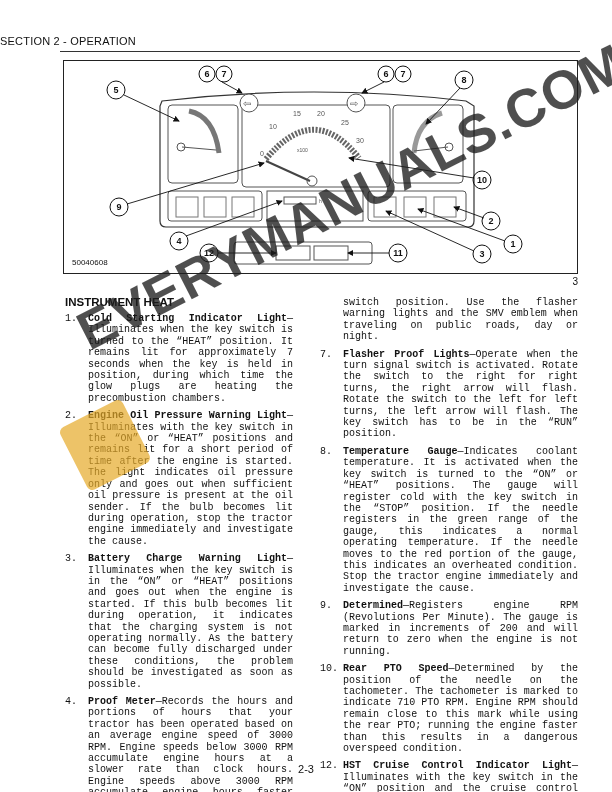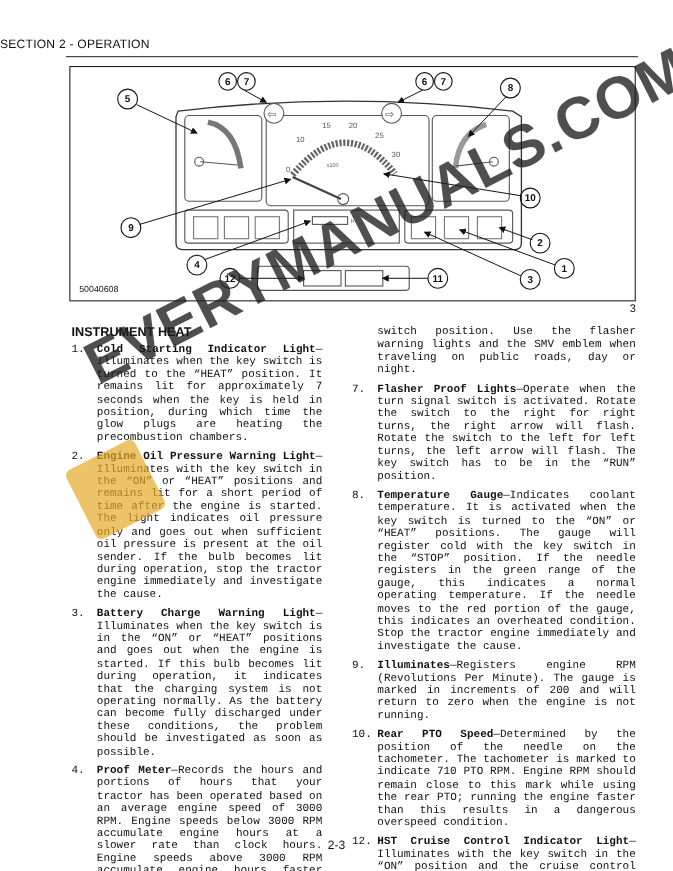--- a/index.html
+++ b/index.html
@@ -166,21 +166,21 @@
   <div class="item">
       <span class="num">7.</span>
       <span class="txt"><b>Flasher Proof Lights</b><span>—Operate when the turn signal switch is activated. Rotate the switch to the right for right turns, the right arrow will flash. Rotate the switch to the left for left turns, the left arrow will flash. The key switch has to be in the “RUN” position.</span></span>
     </div>
   <div class="item">
       <span class="num">8.</span>
       <span class="txt"><b>Temperature Gauge</b><span>—Indicates coolant temperature. It is activated when the key switch is turned to the “ON” or “HEAT” positions. The gauge will register cold with the key switch in the “STOP” position. If the needle registers in the green range of the gauge, this indicates a normal operating temperature. If the needle moves to the red portion of the gauge, this indicates an overheated condition. Stop the tractor engine immediately and investigate the cause.</span></span>
     </div>
   <div class="item">
       <span class="num">9.</span>
-      <span class="txt"><b>Illuminates</b><span>—Registers engine RPM (Revolutions Per Minute). The gauge is marked in increments of 200 and will return to zero when the engine is not running.</span></span>
+      <span class="txt"><b>Determined</b><span>—Registers engine RPM (Revolutions Per Minute). The gauge is marked in increments of 200 and will return to zero when the engine is not running.</span></span>
     </div>
   <div class="item">
       <span class="num">10.</span>
       <span class="txt"><b>Rear PTO Speed</b><span>—Determined by the position of the needle on the tachometer. The tachometer is marked to indicate 710 PTO RPM. Engine RPM should remain close to this mark while using the rear PTO; running the engine faster than this results in a dangerous overspeed condition.</span></span>
     </div>
   <div class="item">
       <span class="num">12.</span>
       <span class="txt"><b>HST Cruise Control Indicator Light</b><span>—Illuminates with the key switch in the “ON” position and the cruise control engaged. This light indicates that the HST cruise control is engaged.</span></span>
     </div>
 </div>

